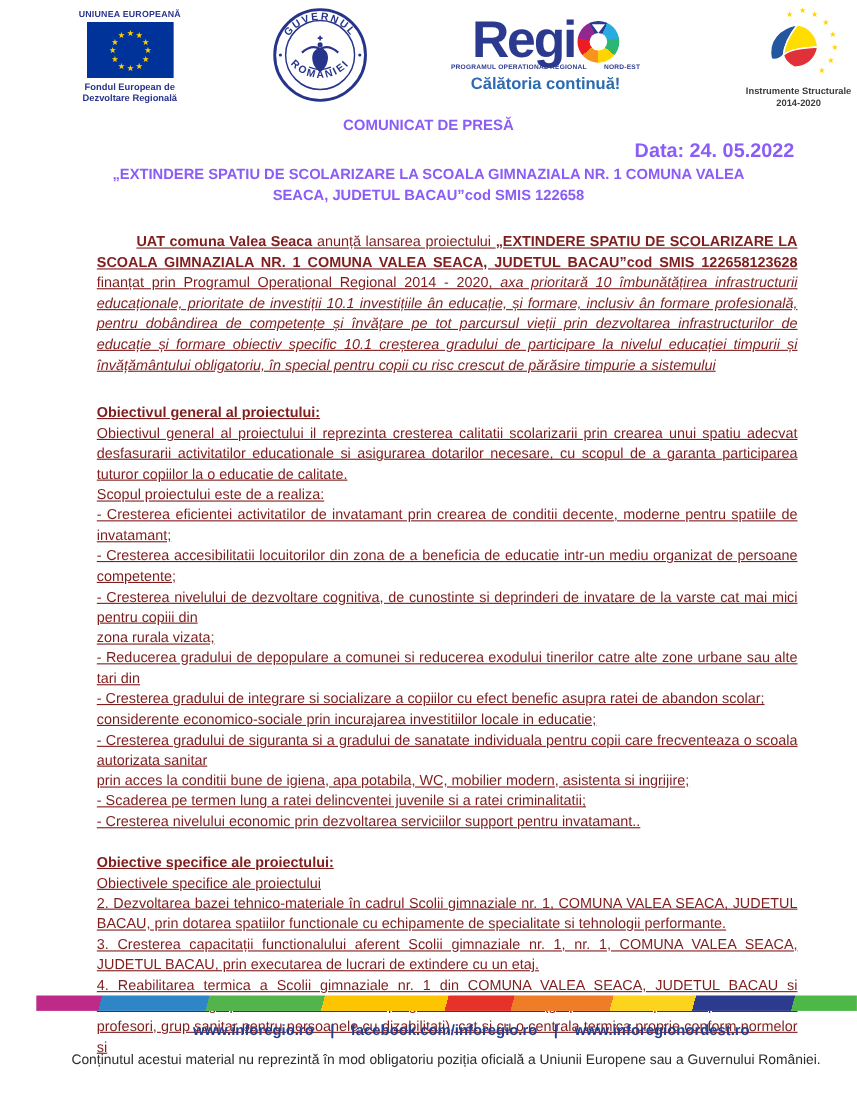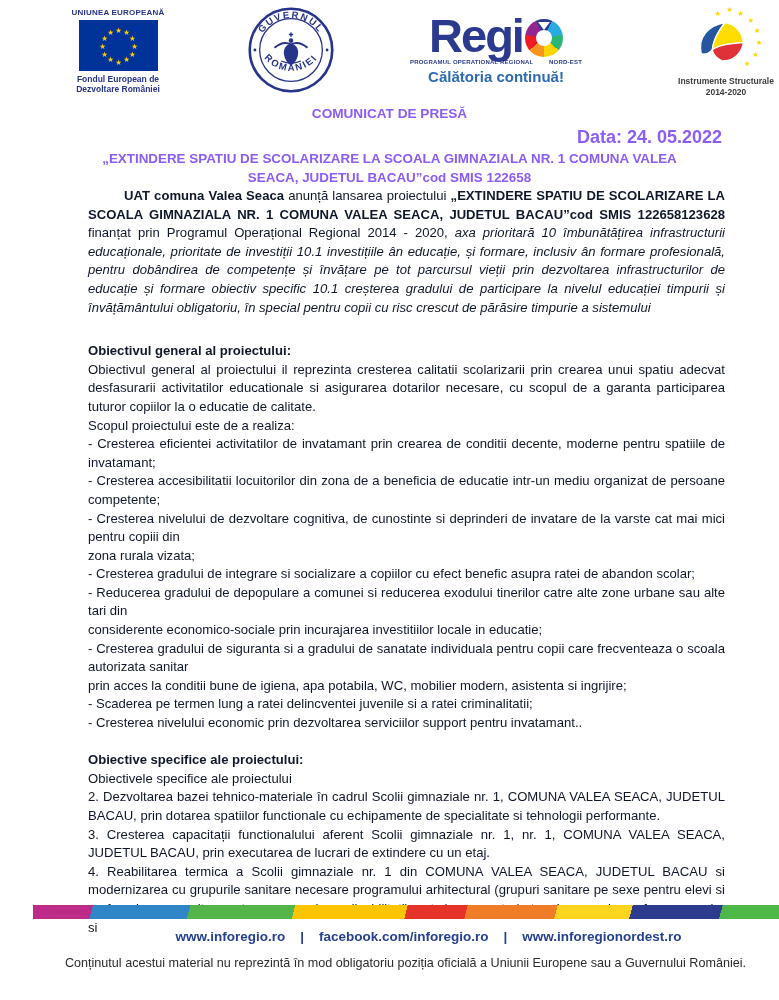--- a/index.html
+++ b/index.html
@@ -35,22 +35,22 @@
   .instr-block { position:absolute; left:646px; top:0; width:128px; text-align:center; }
   .instr-text { font-size:8.5px; font-weight:bold; color:#3C3C3B; line-height:10.5px; }
 
   
   .title-block { position:absolute; top:106px; left:0; width:779px; color:#8b5cf6; }
   .doc-title { text-align:center; font-weight:bold; font-size:13.6px; }
   .doc-date  { text-align:right; padding-right:57px; font-weight:bold; font-size:18px; margin-top:6px; }
   .proj-title { width:606px; margin:2px auto 0; text-align:center; font-weight:bold; font-size:13.4px; line-height:18.5px; }
 
   
-  .body-text { position:absolute; top:187px; left:88px; width:637px;
-    font-size:13.1px; line-height:18.6px; text-align:justify; color:#0f172a; }
+  .body-text { position:absolute; top:211px; left:88px; width:637px;
+    font-size:13.1px; line-height:18.6px; text-align:justify; color:#7f1d1d;text-decoration:underline; }
   .body-text p { margin:0; }
   .p-intro { text-indent:36px; }
   .b { font-weight:bold; }
   .i { font-style:italic; }
   .sec-heading { font-weight:bold; }
   .gap-lg { margin-top:25px !important; }
   .gap-ln { margin-top:18.6px !important; }
 
   
   .footer-bar { position:absolute; left:33px; right:0; top:905px; height:14px; background:#ccc; }
@@ -81,21 +81,21 @@
           <text x="39.5" y="42">★</text>
             <text x="31.5" y="39.9">★</text>
             <text x="25.6" y="34">★</text>
           <text x="23.5" y="26">★</text>
             <text x="25.6" y="18">★</text>
             <text x="31.5" y="12.1">★</text>
         </g>
       </svg>
       <div class="eu-sub">
         <div>Fondul European de</div>
-        <div>Dezvoltare României</div>
+        <div>Dezvoltare Regională</div>
       </div>
     </div>
 
     <div class="seal-block">
       <svg width="88" height="88" viewBox="0 0 80 80" xmlns="http://www.w3.org/2000/svg" xmlns:xlink="http://www.w3.org/1999/xlink">
         <defs>
           <path id="arcTop" d="M9,42 A31,31 0 0 1 71,42"></path>
           <path id="arcBot" d="M10,37 A31.5,31.5 0 0 0 70,37"></path>
         </defs>
         <circle cx="40" cy="40" r="37.5" fill="#ffffff" stroke="#27348B" stroke-width="2.4"></circle>
@@ -165,22 +165,22 @@
   <div class="body-text">
     <p class="p-intro"><span class="b">UAT comuna Valea Seaca</span><span> anunță lansarea proiectului  </span><span class="b">„EXTINDERE SPATIU DE SCOLARIZARE LA SCOALA GIMNAZIALA NR. 1 COMUNA VALEA SEACA, JUDETUL BACAU”cod SMIS 122658123628</span><span> finanțat prin Programul Operațional Regional 2014 - 2020, </span><span class="i">axa prioritară 10 îmbunătățirea infrastructurii educaționale, prioritate de investiții 10.1 investițiile ân educație, și formare, inclusiv ân formare profesională, pentru dobândirea de competențe și învățare pe tot parcursul vieții prin dezvoltarea infrastructurilor de educație și formare obiectiv specific 10.1 creșterea gradului de participare la nivelul educației timpurii și învățământului obligatoriu, în special pentru copii cu risc crescut de părăsire timpurie a sistemului</span></p>
 
     <p class="sec-heading gap-lg">Obiectivul general al proiectului:</p>
     <p>Obiectivul general al proiectului il reprezinta cresterea calitatii scolarizarii prin crearea unui spatiu adecvat desfasurarii activitatilor educationale si asigurarea dotarilor necesare, cu scopul de a garanta participarea tuturor copiilor la o educatie de calitate.</p>
     <p>Scopul proiectului este de a realiza:</p>
     <p>- Cresterea eficientei activitatilor de invatamant prin crearea de conditii decente, moderne pentru spatiile de invatamant;</p>
     <p>- Cresterea accesibilitatii locuitorilor din zona de a beneficia de educatie intr-un mediu organizat de persoane competente;</p>
     <p>- Cresterea nivelului de dezvoltare cognitiva, de cunostinte si deprinderi de invatare de la varste cat mai mici pentru copiii din</p>
     <p>zona rurala vizata;</p>
+    <p>- Reducerea gradului de depopulare a comunei si reducerea exodului tinerilor catre alte zone urbane sau alte tari din</p>
     <p>- Cresterea gradului de integrare si socializare a copiilor cu efect benefic asupra ratei de abandon scolar;</p>
-    <p>- Reducerea gradului de depopulare a comunei si reducerea exodului tinerilor catre alte zone urbane sau alte tari din</p>
     <p>considerente economico-sociale prin incurajarea investitiilor locale in educatie;</p>
     <p>- Cresterea gradului de siguranta si a gradului de sanatate individuala pentru copii care frecventeaza o scoala autorizata sanitar</p>
     <p>prin acces la conditii bune de igiena, apa potabila, WC, mobilier modern, asistenta si ingrijire;</p>
     <p>- Scaderea pe termen lung a ratei delincventei juvenile si a ratei criminalitatii;</p>
     <p>- Cresterea nivelului economic prin dezvoltarea serviciilor support pentru invatamant..</p>
 
     <p class="sec-heading gap-ln">Obiective specifice ale proiectului:</p>
     <p>Obiectivele specifice ale proiectului</p>
     <p>2. Dezvoltarea bazei tehnico-materiale în cadrul Scolii gimnaziale nr. 1, COMUNA VALEA SEACA, JUDETUL BACAU, prin dotarea spatiilor functionale cu echipamente de specialitate si tehnologii performante.</p>
     <p>3. Cresterea capacitații functionalului aferent Scolii gimnaziale nr. 1, nr. 1, COMUNA VALEA SEACA, JUDETUL BACAU, prin executarea de lucrari de extindere cu un etaj.</p>

